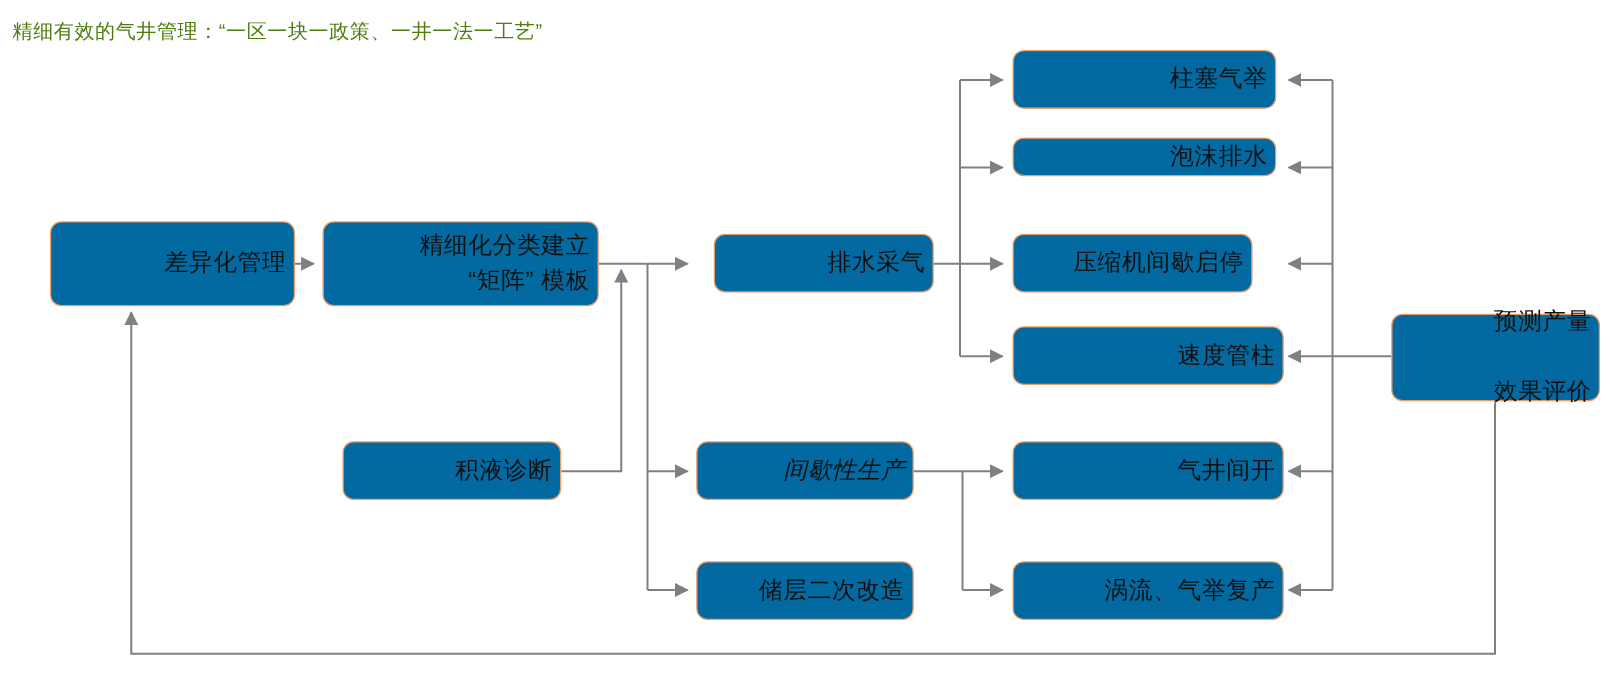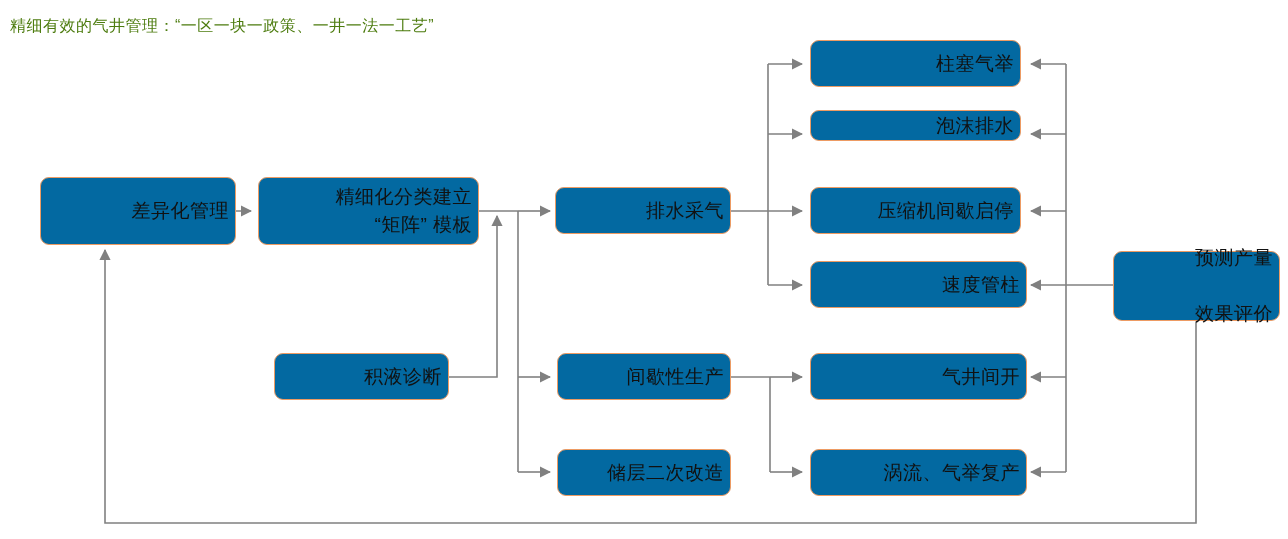--- a/index.html
+++ b/index.html
@@ -112,41 +112,41 @@
 
 <div class="node" style="left:258px; top:177px; width:221px; height:68px;">
   <span>精细化分类建立</span>
   <span class="line2">“矩阵” 模板</span>
 </div>
 
 <div class="node" style="left:274px; top:353px; width:175px; height:47px;">
   <span>积液诊断</span>
 </div>
 
-<div class="node" style="left:555px; top:187px; width:176px; height:47px;">
+<div class="node" style="left:571px; top:187px; width:176px; height:47px;">
   <span>排水采气</span>
 </div>
 
-<div class="node" style="left:557px; top:353px; width:174px; height:47px;">
+<div class="node" style="left:557px; top:353px; width:174px; height:47px;font-style:italic;">
   <span>间歇性生产</span>
 </div>
 
 <div class="node" style="left:557px; top:449px; width:174px; height:47px;">
   <span>储层二次改造</span>
 </div>
 
 <div class="node" style="left:810px; top:40px; width:211px; height:47px;">
   <span>柱塞气举</span>
 </div>
 
 <div class="node" style="left:810px; top:110px; width:211px; height:31px;">
   <span>泡沫排水</span>
 </div>
 
-<div class="node" style="left:810px; top:187px; width:211px; height:47px;">
+<div class="node" style="left:810px; top:187px; width:192px; height:47px;">
   <span>压缩机间歇启停</span>
 </div>
 
 <div class="node" style="left:810px; top:261px; width:217px; height:47px;padding-left:42px;">
   <span>速度管柱</span>
 </div>
 
 <div class="node" style="left:810px; top:353px; width:217px; height:47px;padding-left:45px;">
   <span>气井间开</span>
 </div>

